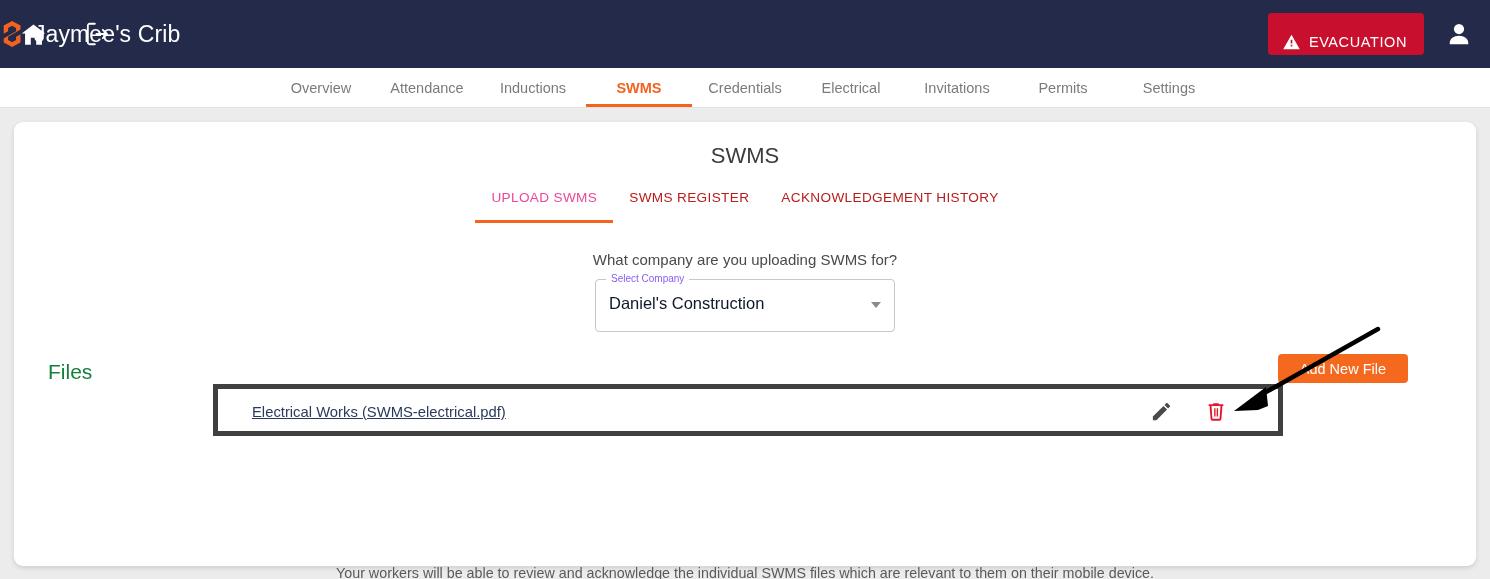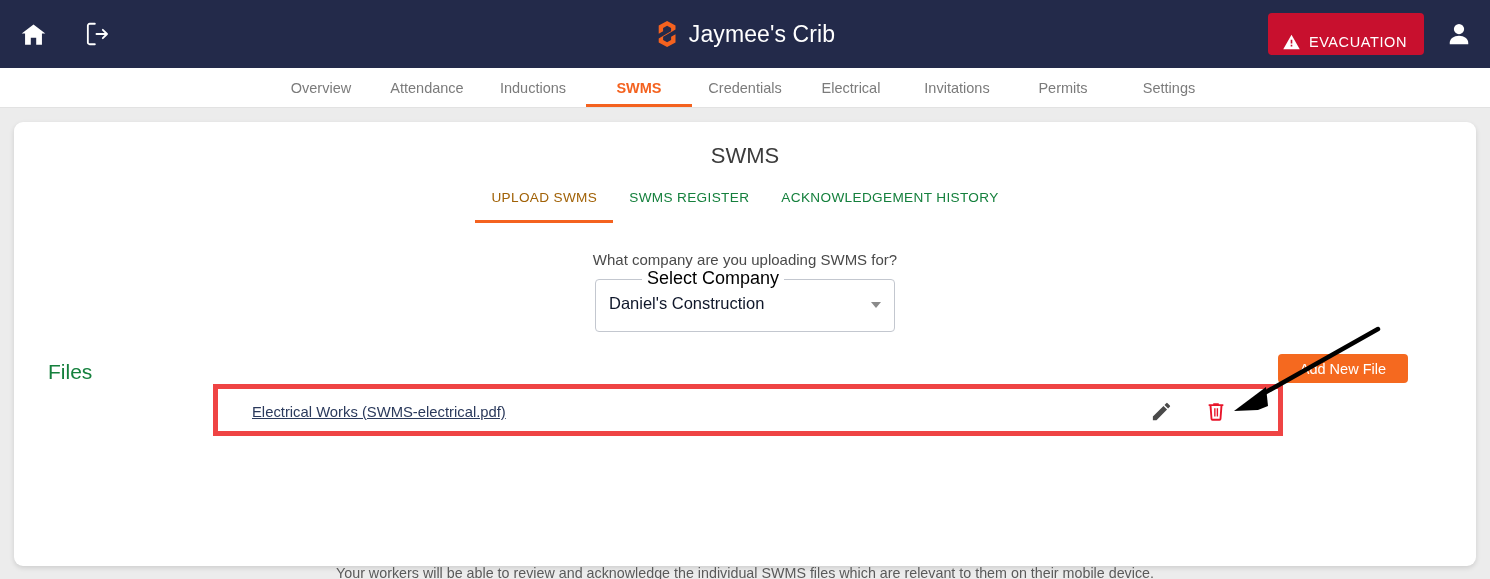--- a/index.html
+++ b/index.html
@@ -47,21 +47,21 @@
     width: 42px;
     height: 42px;
     cursor: pointer;
   }
 
   .topbar-center {
     position: absolute;
     left: 0; right: 0;
     display: flex;
     align-items: center;
-    justify-content: center;
+    justify-content: flex-start;
     gap: 11px;
     pointer-events: none;
   }
 
   .brand-title {
     color: #ffffff;
     font-size: 23px;
     letter-spacing: 0.1px;
   }
 
@@ -166,27 +166,27 @@
     align-items: stretch;
     height: 33px;
   }
 
   .subtab {
     position: relative;
     display: flex;
     align-items: flex-start;
     padding: 0 16px;
     font-size: 13.6px;
-    color: #15803d;
+    color: #b91c1c;
     letter-spacing: 0.35px;
     cursor: pointer;
     white-space: nowrap;
   }
 
-  .subtab.active { color: #a16207; }
+  .subtab.active { color: #ec4899; }
 
   .subtab.active::after {
     content: "";
     position: absolute;
     left: 0; right: 0;
     bottom: 0;
     height: 3px;
     background: #f4621f;
   }
 
@@ -212,24 +212,23 @@
     border-radius: 4px;
     cursor: pointer;
   }
 
   .select-legend {
     position: absolute;
     top: -8px;
     left: 11px;
     background: #ffffff;
     padding: 0 5px;
-    font-size: 18px;
-    color: #000000;
+    font-size: 10px;
+    color: #8b5cf6;
     line-height: 15px;
-    margin-left: 36px;
   }
 
   .select-value {
     position: absolute;
     top: 15px;
     left: 14px;
     font-size: 16.5px;
     color: #0f172a;
   }
 
@@ -274,21 +273,21 @@
     font-family: "Liberation Sans", sans-serif;
   }
 
   
   .file-highlight {
     position: absolute;
     left: 213px;
     top: 384px;
     width: 1070px;
     height: 52px;
-    border: 5px solid #ef4444;
+    border: 5px solid #404040;
     background: #ffffff;
   }
 
   .file-link {
     position: absolute;
     left: 34px;
     top: 15px;
     font-size: 14.8px;
     color: #2b3a5c;
     text-decoration: underline;

